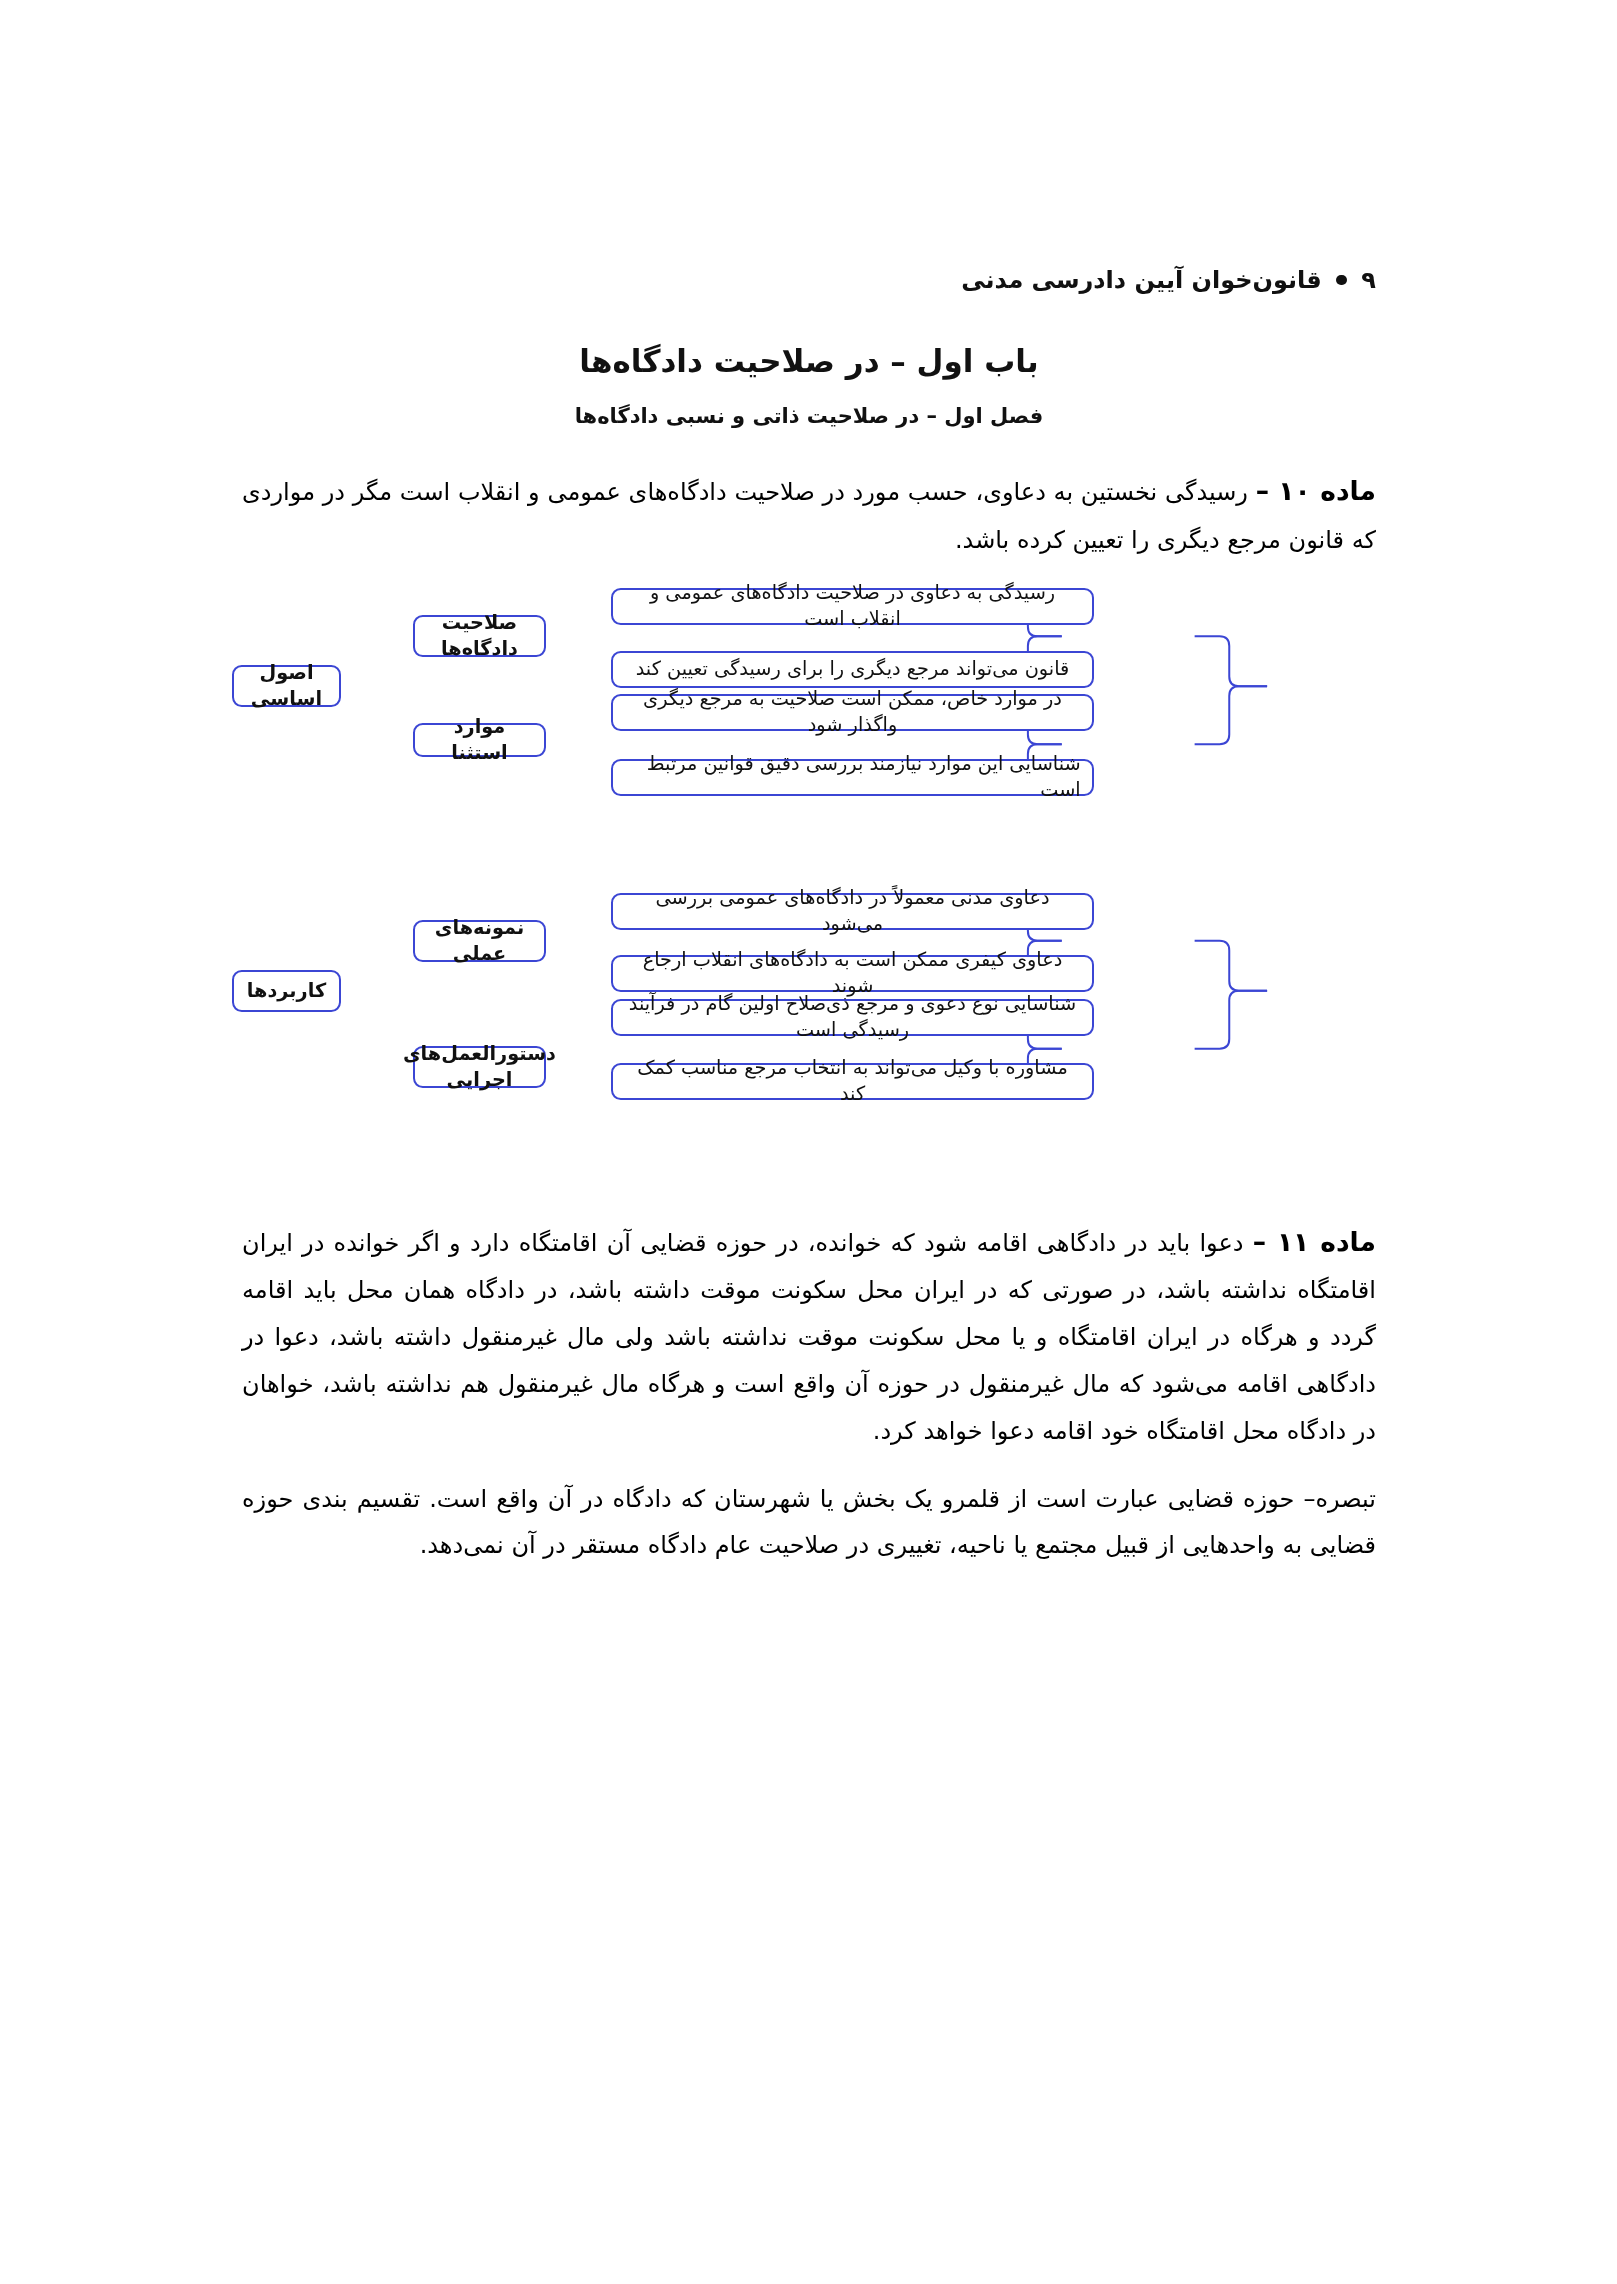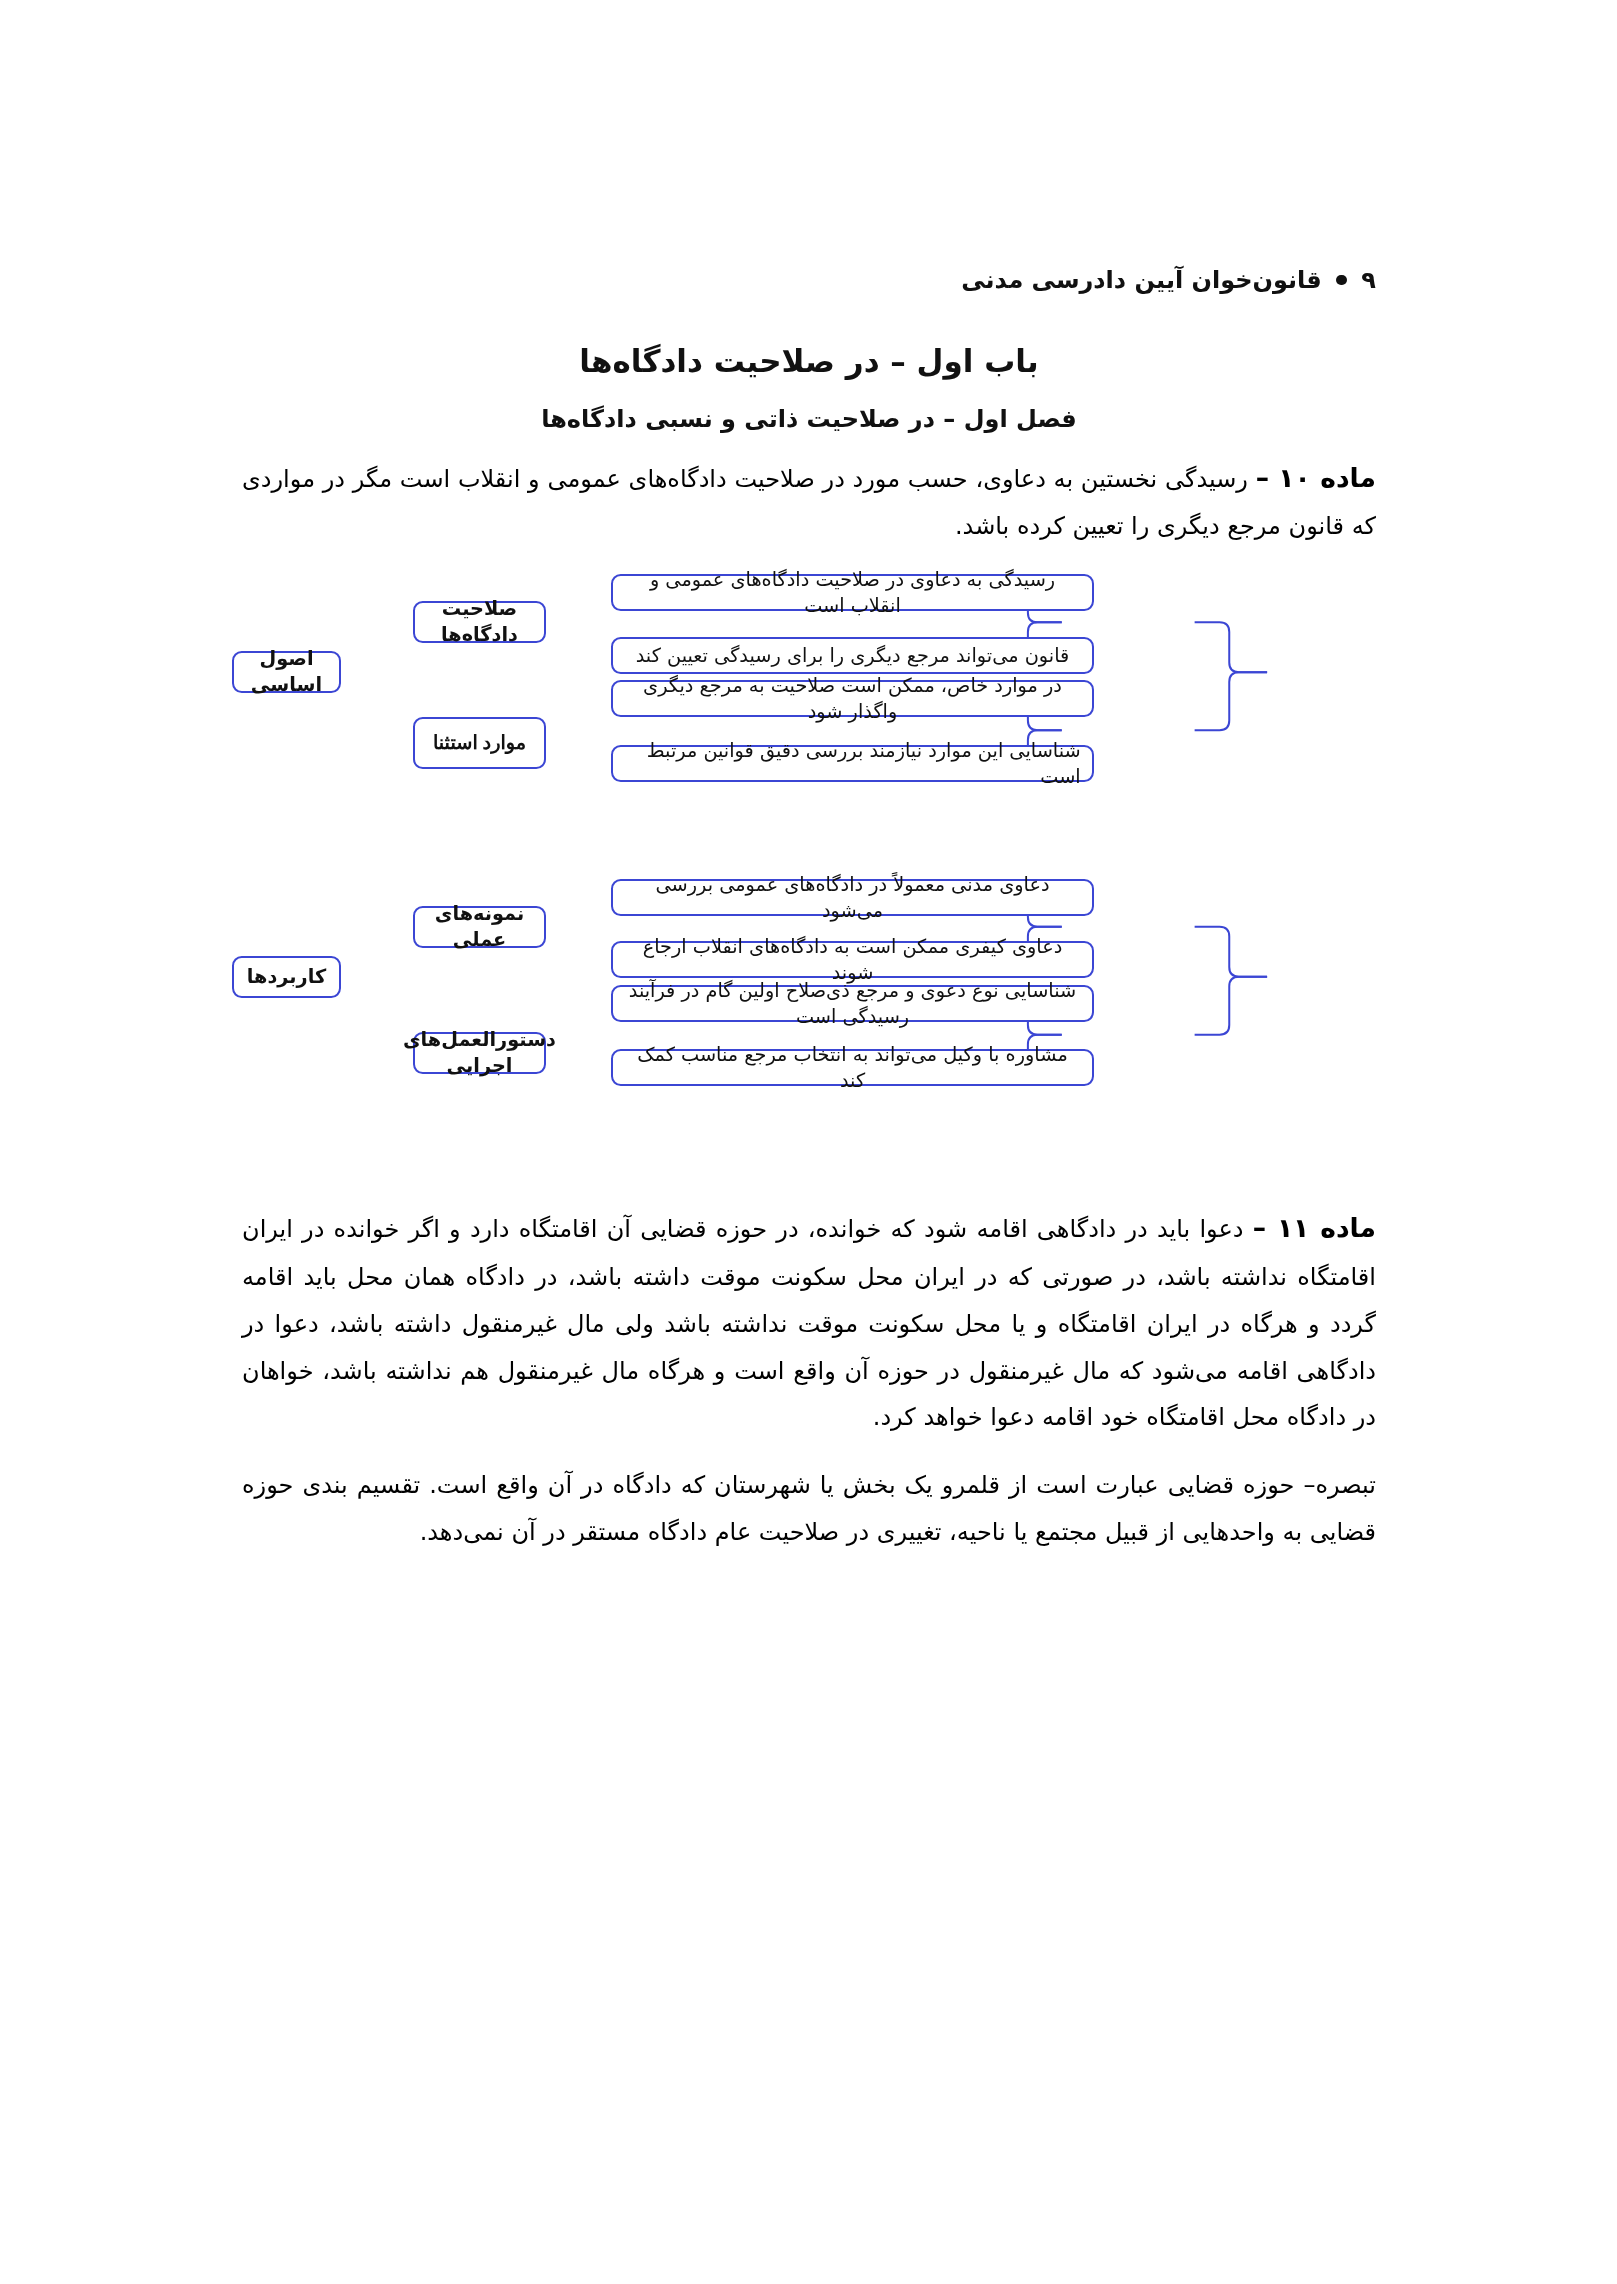--- a/index.html
+++ b/index.html
@@ -51,23 +51,23 @@
     margin: 0;
     color: #111;
   }
   h1.doc-title {
     font-size: 31px;
     line-height: 1.5;
     margin-bottom: 16px;
     margin-top: 36px;
   }
   h2.doc-subtitle {
-    font-size: 24px;
+    font-size: 21px;
     line-height: 1.5;
-    margin-bottom: 15px;
+    margin-bottom: 33px;
   }
 
   
   p.body-par {
     font-size: 24px;
     line-height: 1.95;
     text-align: justify;
     text-align-last: right;
     margin: 0 0 21px 0;
     color: #000000;
@@ -147,21 +147,21 @@
       <path d="M 1030 438 H 1000 Q 988 438 988 426 V 412 Q 988 400 976 400 H 950" fill="none" stroke="#3b46d4" stroke-width="2.5"></path>
       <path d="M 1030 438 H 1000 Q 988 438 988 450 V 466 Q 988 478 976 478 H 950" fill="none" stroke="#3b46d4" stroke-width="2.5"></path>
 
       <path d="M 1030 572 H 1000 Q 988 572 988 560 V 544 Q 988 532 976 532 H 950" fill="none" stroke="#3b46d4" stroke-width="2.5"></path>
       <path d="M 1030 572 H 1000 Q 988 572 988 584 V 600 Q 988 612 976 612 H 950" fill="none" stroke="#3b46d4" stroke-width="2.5"></path>
     </svg>
 
     <div class="node root" style="right:1035px; top:77px; width:109px; height:42px;">اصول اساسی</div>
 
     <div class="node mid" style="right:830px; top:27px; width:133px; height:42px;">صلاحیت دادگاه‌ها</div>
-    <div class="node mid" style="right:830px; top:143px; width:133px; height:52px;font-family:Liberation Serif, serif;">موارد استثنا</div>
+    <div class="node mid" style="right:830px; top:135px; width:133px; height:34px;">موارد استثنا</div>
 
     <div class="node leaf" style="right:282px; top:0px; width:483px; height:37px;">رسیدگی به دعاوی در صلاحیت دادگاه‌های عمومی و انقلاب است</div>
     <div class="node leaf" style="right:282px; top:63px; width:483px; height:37px;">قانون می‌تواند مرجع دیگری را برای رسیدگی تعیین کند</div>
     <div class="node leaf" style="right:282px; top:106px; width:483px; height:37px;">در موارد خاص، ممکن است صلاحیت به مرجع دیگری واگذار شود</div>
     <div class="node leaf" style="right:282px; top:171px; width:483px; height:37px;text-align:right;">شناسایی این موارد نیازمند بررسی دقیق قوانین مرتبط است</div>
 
     <div class="node root" style="right:1035px; top:382px; width:109px; height:42px;">کاربردها</div>
 
     <div class="node mid" style="right:830px; top:332px; width:133px; height:42px;">نمونه‌های عملی</div>
     <div class="node mid" style="right:830px; top:458px; width:133px; height:42px;">دستورالعمل‌های اجرایی</div>

